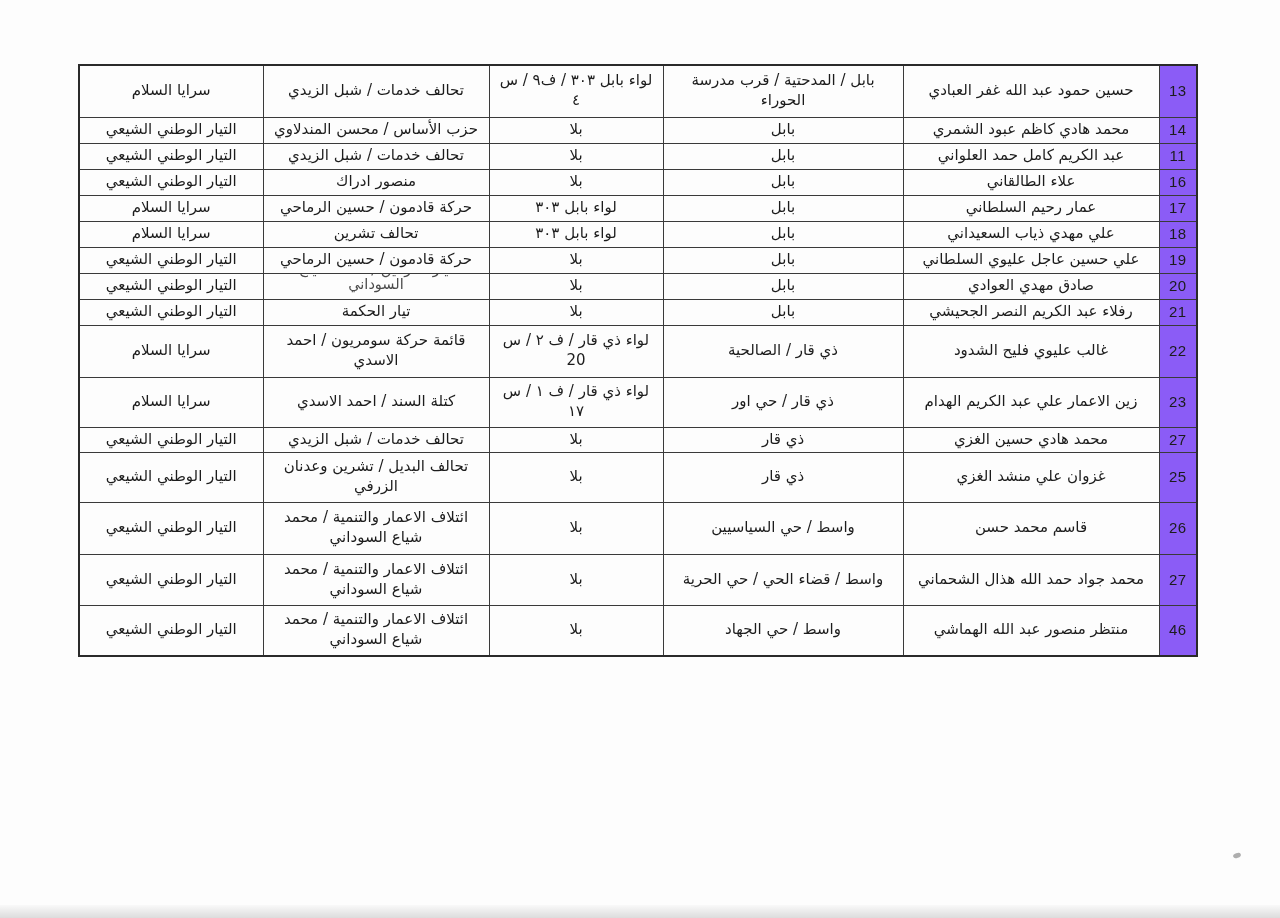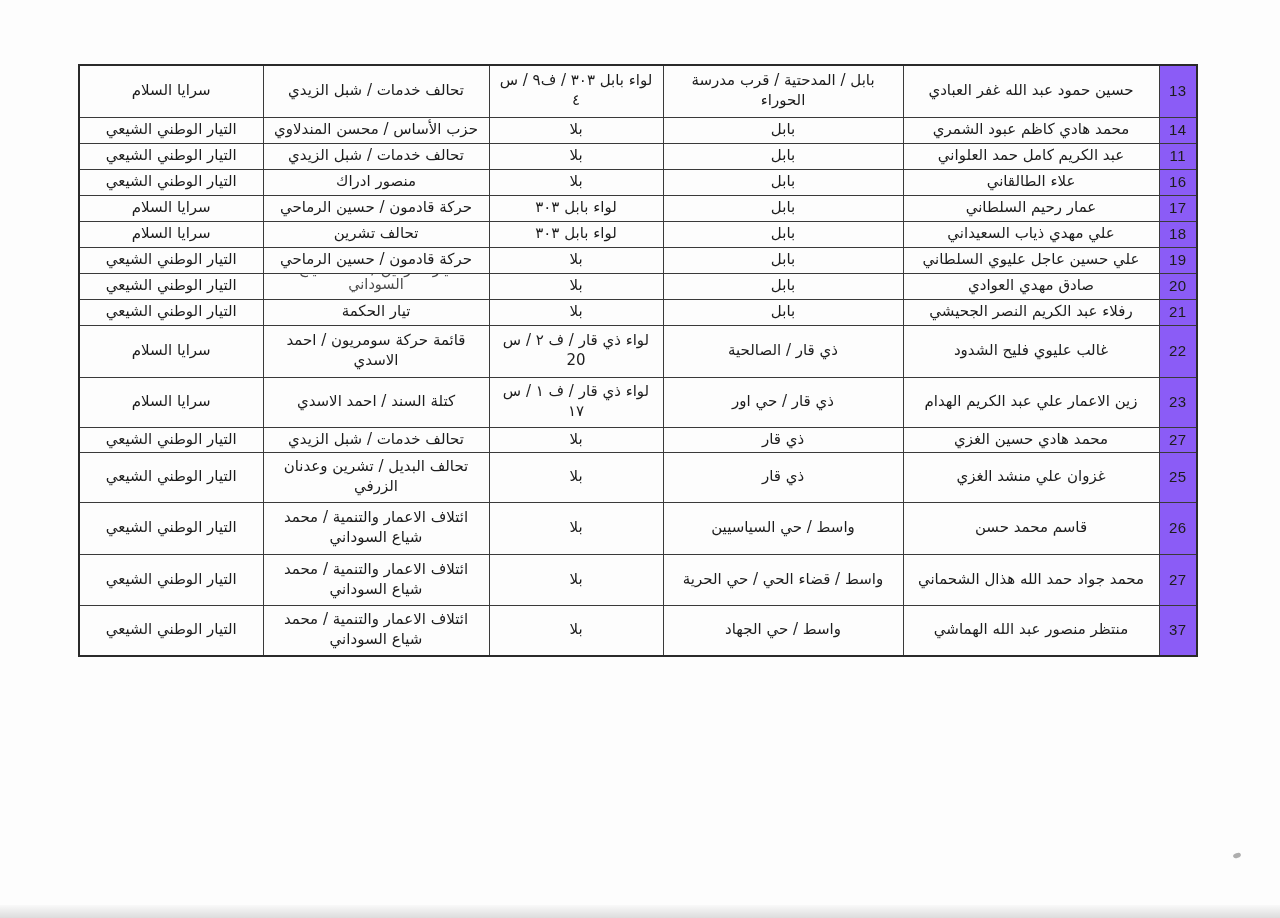--- a/index.html
+++ b/index.html
@@ -226,21 +226,21 @@
   </tr>
         <tr style="height: 51px;">
     <td class="c-num">27</td>
     <td class="c-name">محمد جواد حمد الله هذال الشحماني</td>
     <td class="c-loc">واسط / قضاء الحي / حي الحرية</td>
     <td class="c-unit">بلا</td>
     <td class="c-coal">ائتلاف الاعمار والتنمية / محمد شياع السوداني</td>
     <td class="c-aff">التيار الوطني الشيعي</td>
   </tr>
         <tr style="height: 51px;">
-    <td class="c-num">37</td>
+    <td class="c-num">46</td>
     <td class="c-name">منتظر منصور عبد الله الهماشي</td>
     <td class="c-loc">واسط / حي الجهاد</td>
     <td class="c-unit">بلا</td>
     <td class="c-coal">ائتلاف الاعمار والتنمية / محمد شياع السوداني</td>
     <td class="c-aff">التيار الوطني الشيعي</td>
   </tr>
       </tbody>
   </table>
 
   <div class="speck"></div>

